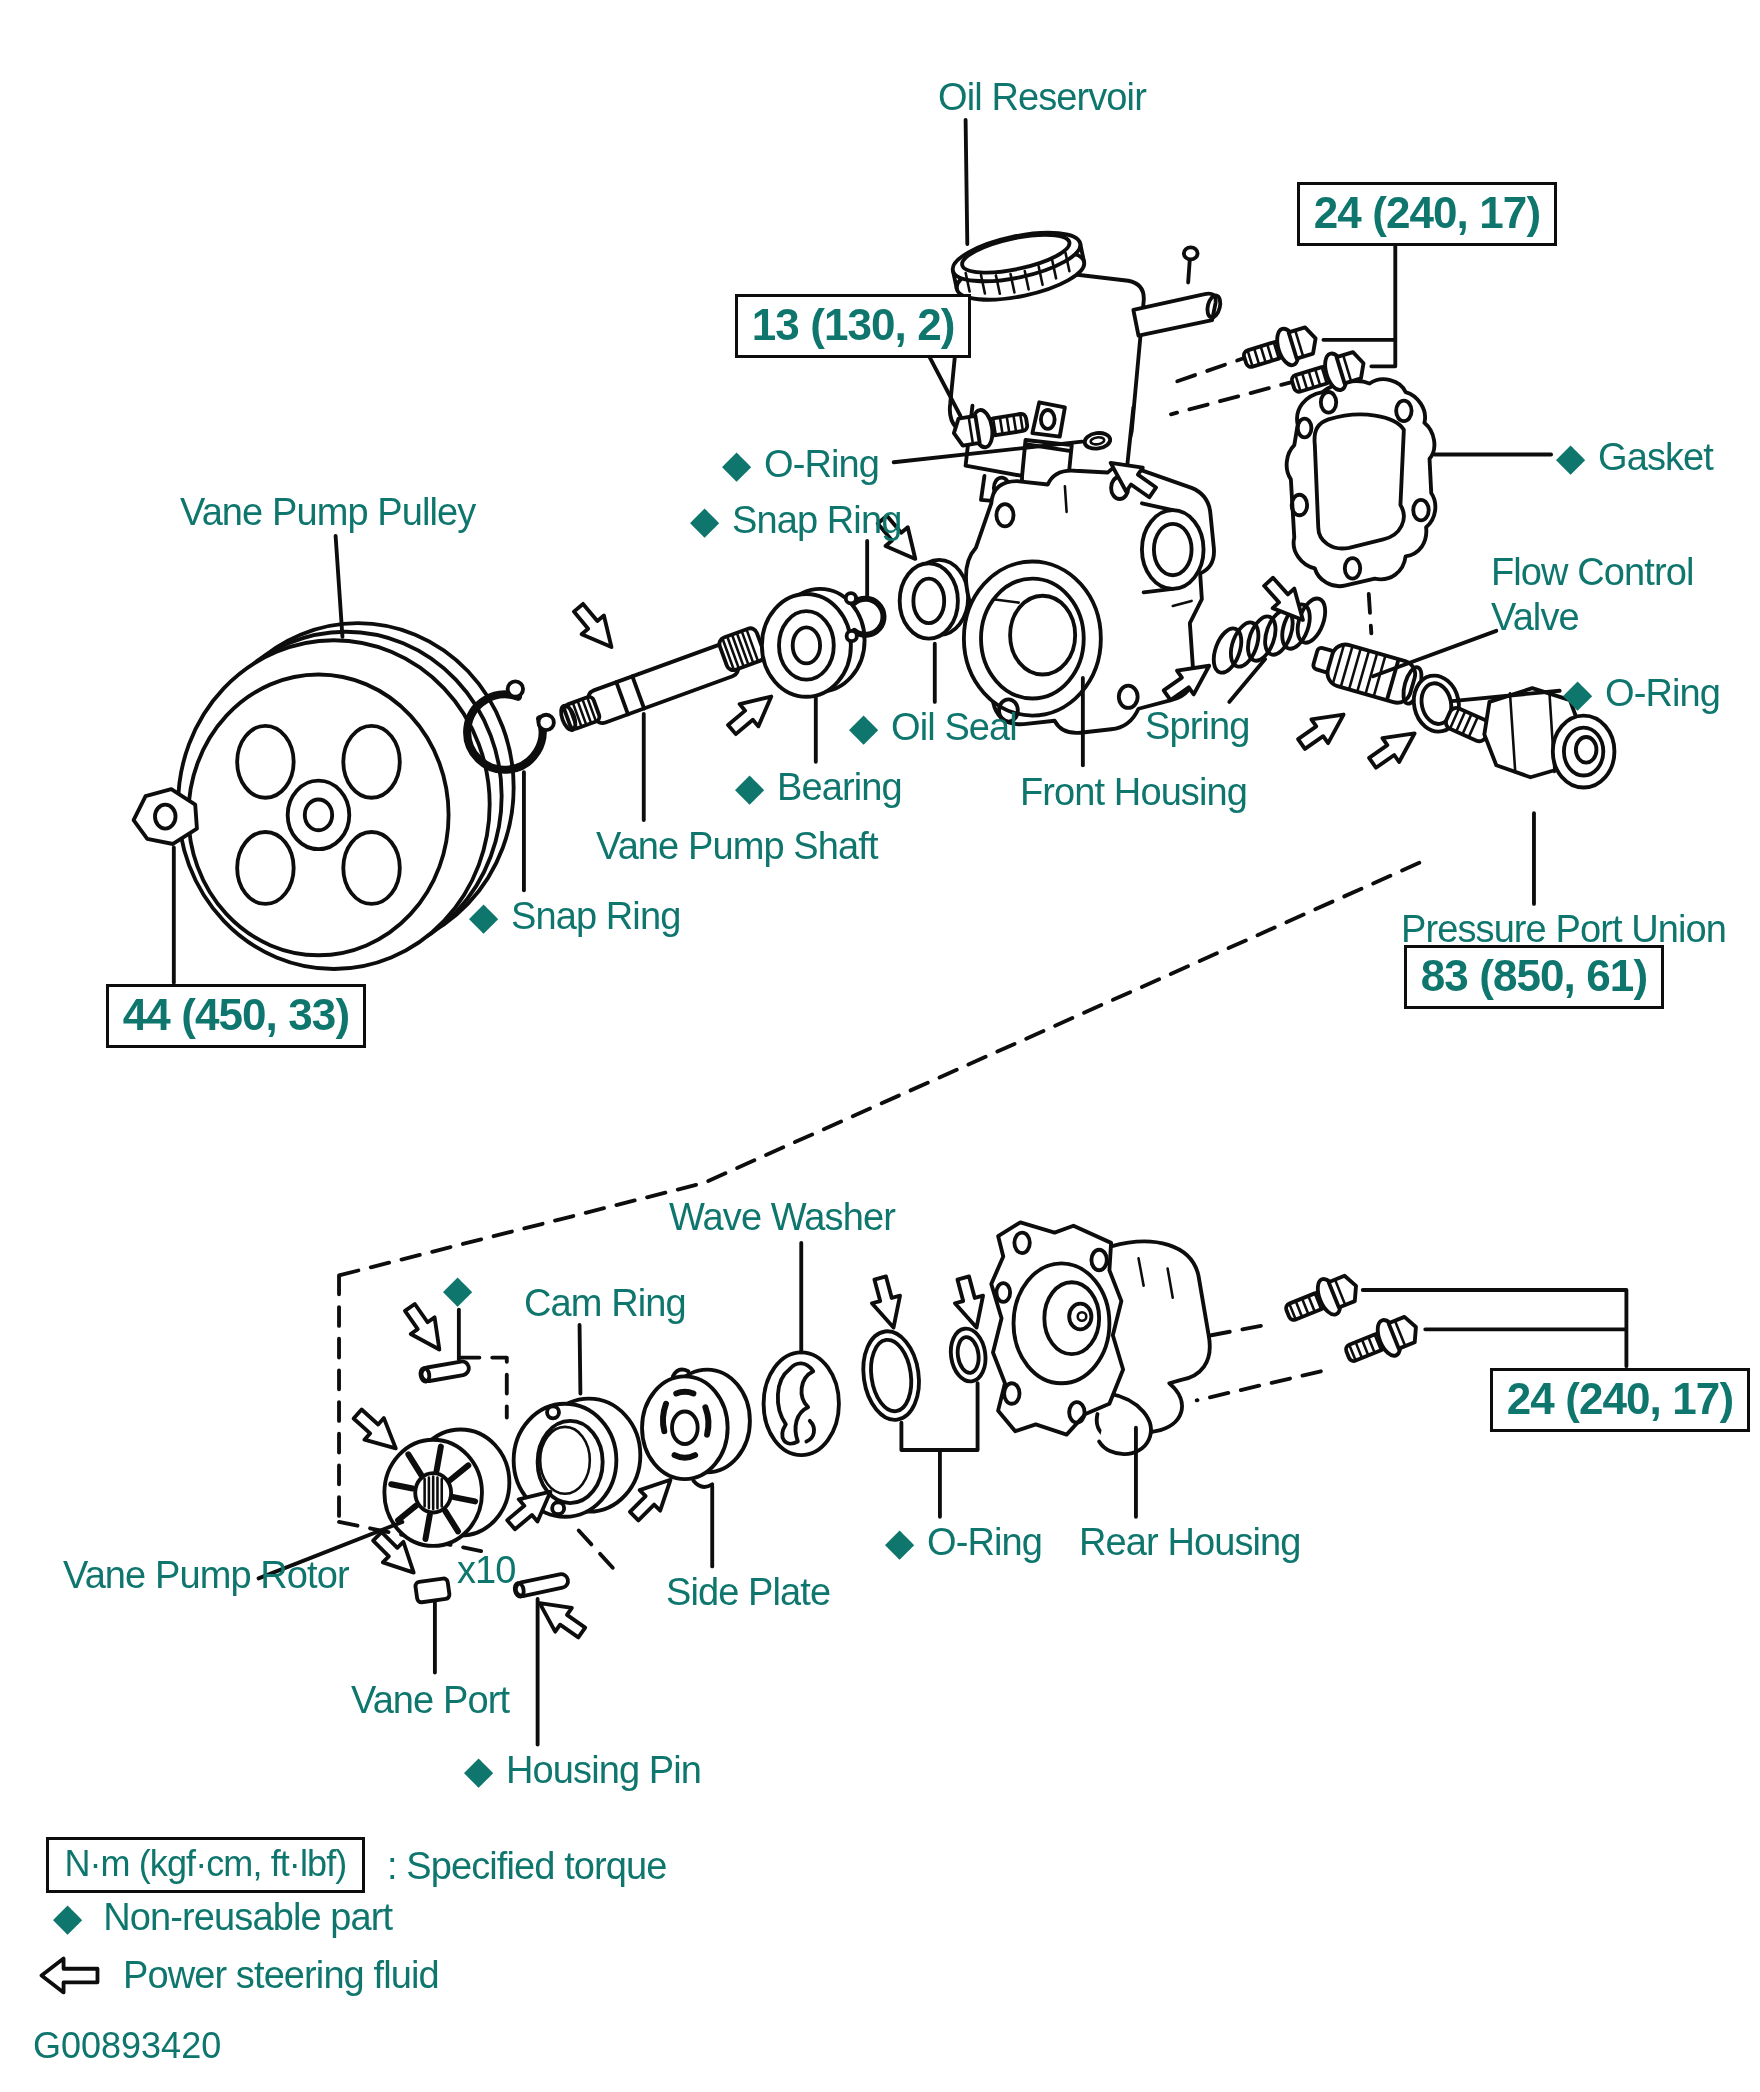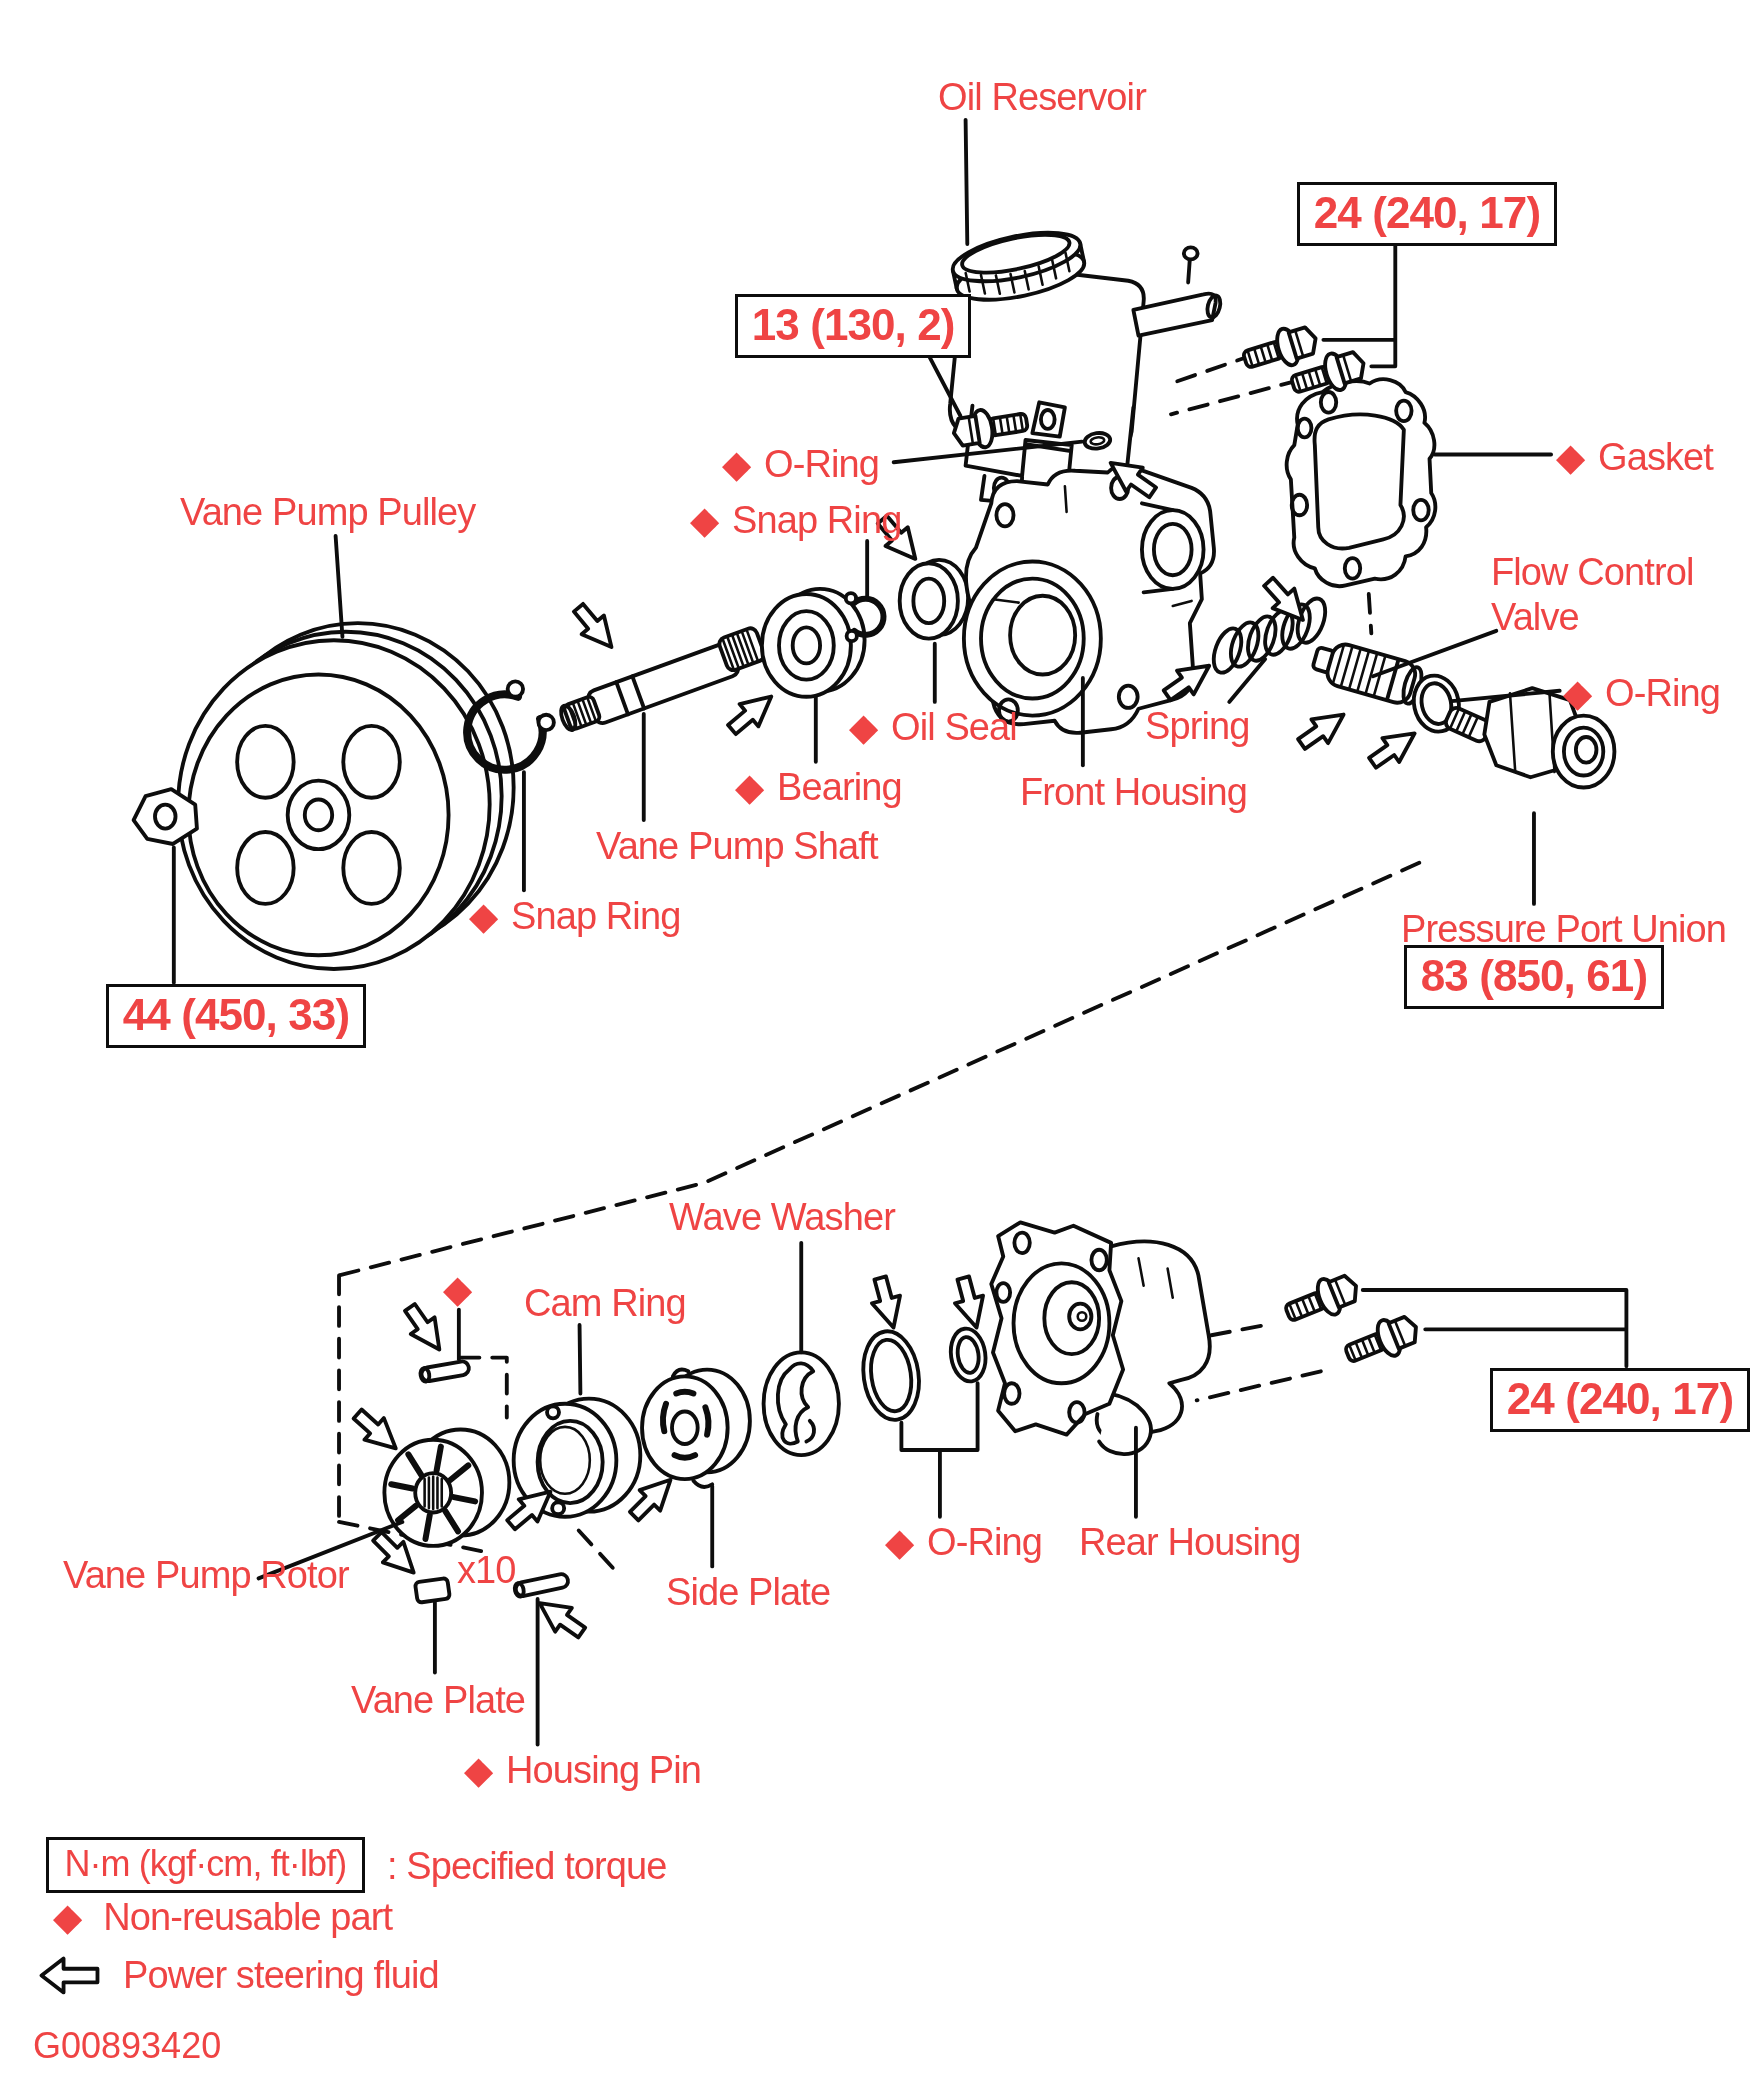--- a/index.html
+++ b/index.html
@@ -1,17 +1,17 @@
 <!DOCTYPE html>
 <html style="font-size:13.7px"><head>
 <meta charset="utf-8">
 <style>
   html,body{margin:0;padding:0;background:#fff;}
   .page{position:relative;width:1760px;height:2092px;background:#fff;overflow:hidden;
-        font-family:"Liberation Sans", sans-serif;color:#ef4444;}
+        font-family:"Liberation Sans", sans-serif;color:#0f766e;}
   svg.art{position:absolute;left:0;top:0;}
   .s{stroke:#0d0d0d;stroke-width:4.5;fill:none;stroke-linecap:round;stroke-linejoin:round;}
   .sw{stroke:#0d0d0d;stroke-width:4.5;fill:#ffffff;stroke-linecap:round;stroke-linejoin:round;}
   .thin{stroke-width:3;}
   .thick{stroke-width:9.5;}
   .mid{stroke-width:7;}
   .dash{stroke-dasharray:22 15;}
   .lbl{position:absolute;font-size:38px;letter-spacing:-0.9px;white-space:nowrap;line-height:1.18;}
   .lbl .dia{margin-right:13.7px;}
   .tbox{position:absolute;border:3.4px solid #0d0d0d;background:#fff;padding:2.6px 13.7px 5.1px;
@@ -368,21 +368,21 @@
 <div class="lbl" style="left:885px;top:1520px"><span class="dia">◆</span><span>O-Ring</span></div>
 
 <div class="lbl" style="left:1079px;top:1520px"><span>Rear Housing</span></div>
 
 <div class="lbl" style="left:63px;top:1553px"><span>Vane Pump Rotor</span></div>
 
 <div class="lbl" style="left:457px;top:1548px"><span>x10</span></div>
 
 <div class="lbl" style="left:666px;top:1570px"><span>Side Plate</span></div>
 
-<div class="lbl" style="left:351px;top:1678px"><span>Vane Plate</span></div>
+<div class="lbl" style="left:351px;top:1678px"><span>Vane Port</span></div>
 
 <div class="lbl" style="left:464px;top:1748px"><span class="dia">◆</span><span>Housing Pin</span></div>
 
 <div class="legendbox" style="left:46px;top:1837px"><span>N·m (kgf·cm, ft·lbf)</span></div>
 <div class="lbl" style="left:387px;top:1844px"><span>: Specified torque</span></div>
 
 <div class="row" style="left:53px;top:1895px">
       <span>◆</span>
       <span>Non-reusable part</span>
     </div>

